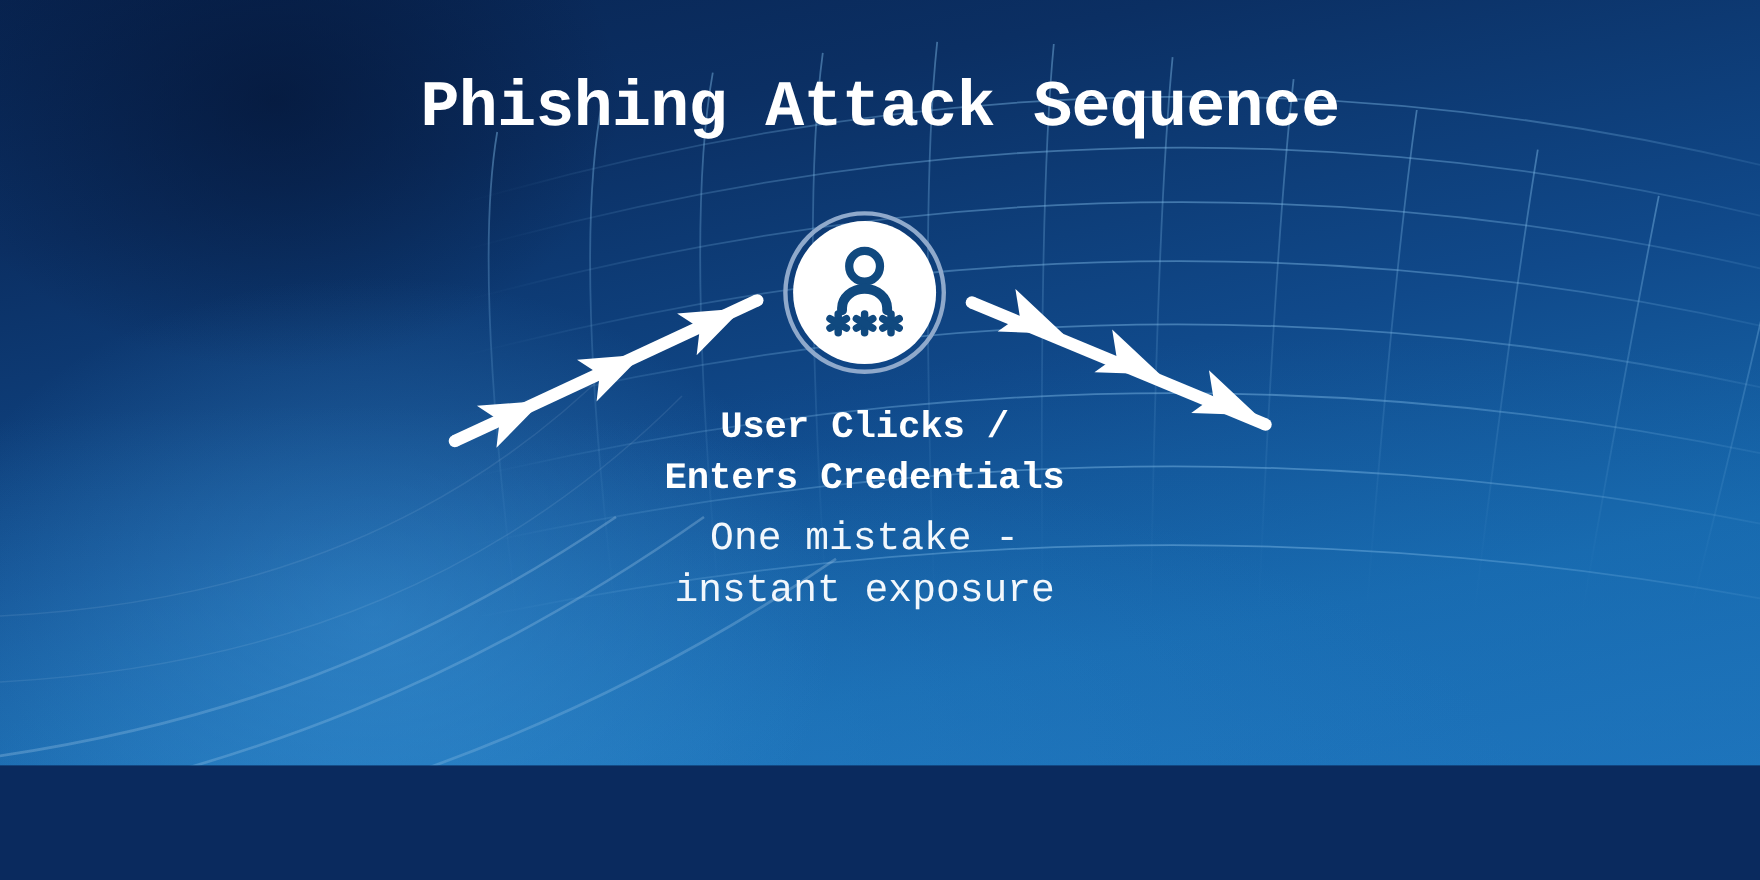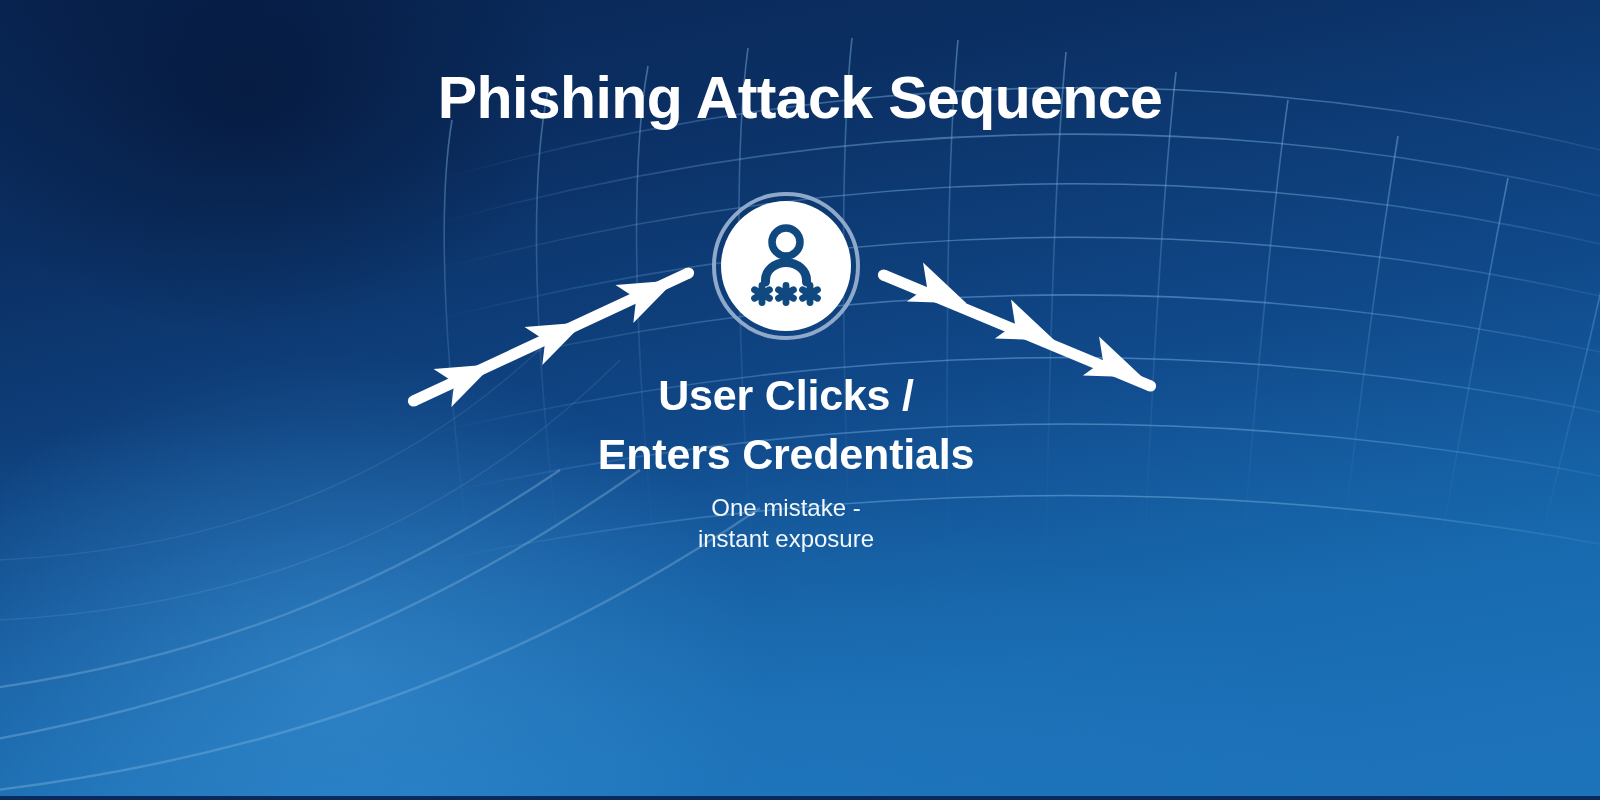--- a/index.html
+++ b/index.html
@@ -3,23 +3,23 @@
 <meta charset="utf-8">
 <style>
   html, body {
     margin: 0;
     padding: 0;
     background: #0a2a5e;
   }
   #stage {
     position: relative;
     width: 1600px;
-    height: 796px;
+    height: 696px;
     overflow: hidden;
-    font-family: Liberation Sans, sans-serif;
+    font-family: Liberation Mono, monospace;
     background:
       radial-gradient(120% 95% at 18% 108%, rgba(40,130,200,0.60) 0%, rgba(40,130,200,0.0) 58%),
       radial-gradient(130% 110% at 78% 112%, rgba(30,115,190,0.45) 0%, rgba(30,115,190,0.0) 62%),
       linear-gradient(168deg, #082451 0%, #0b2f63 22%, #10498a 52%, #1769ad 78%, #1d74ba 100%);
   }
 
   
   .mesh {
     position: absolute;
     inset: 0;
@@ -89,30 +89,30 @@
     background: #ffffff;
     display: flex;
     align-items: center;
     justify-content: center;
   }
   .disc svg { display: block; }
 
   .headline {
     margin-top: 30px;
     color: #ffffff;
-    font-size: 43px;
+    font-size: 34px;
     font-weight: bold;
     line-height: 1.38;
     letter-spacing: -0.2px;
     white-space: pre-line;
   }
   .sub {
     margin-top: 7px;
     color: #f2f7fc;
-    font-size: 24px;
+    font-size: 36px;
     font-weight: normal;
     line-height: 1.3;
     white-space: pre-line;
   }
   .node-center .headline { margin-top: 26px; }
 
   
   .arrows {
     position: absolute;
     inset: 0;

